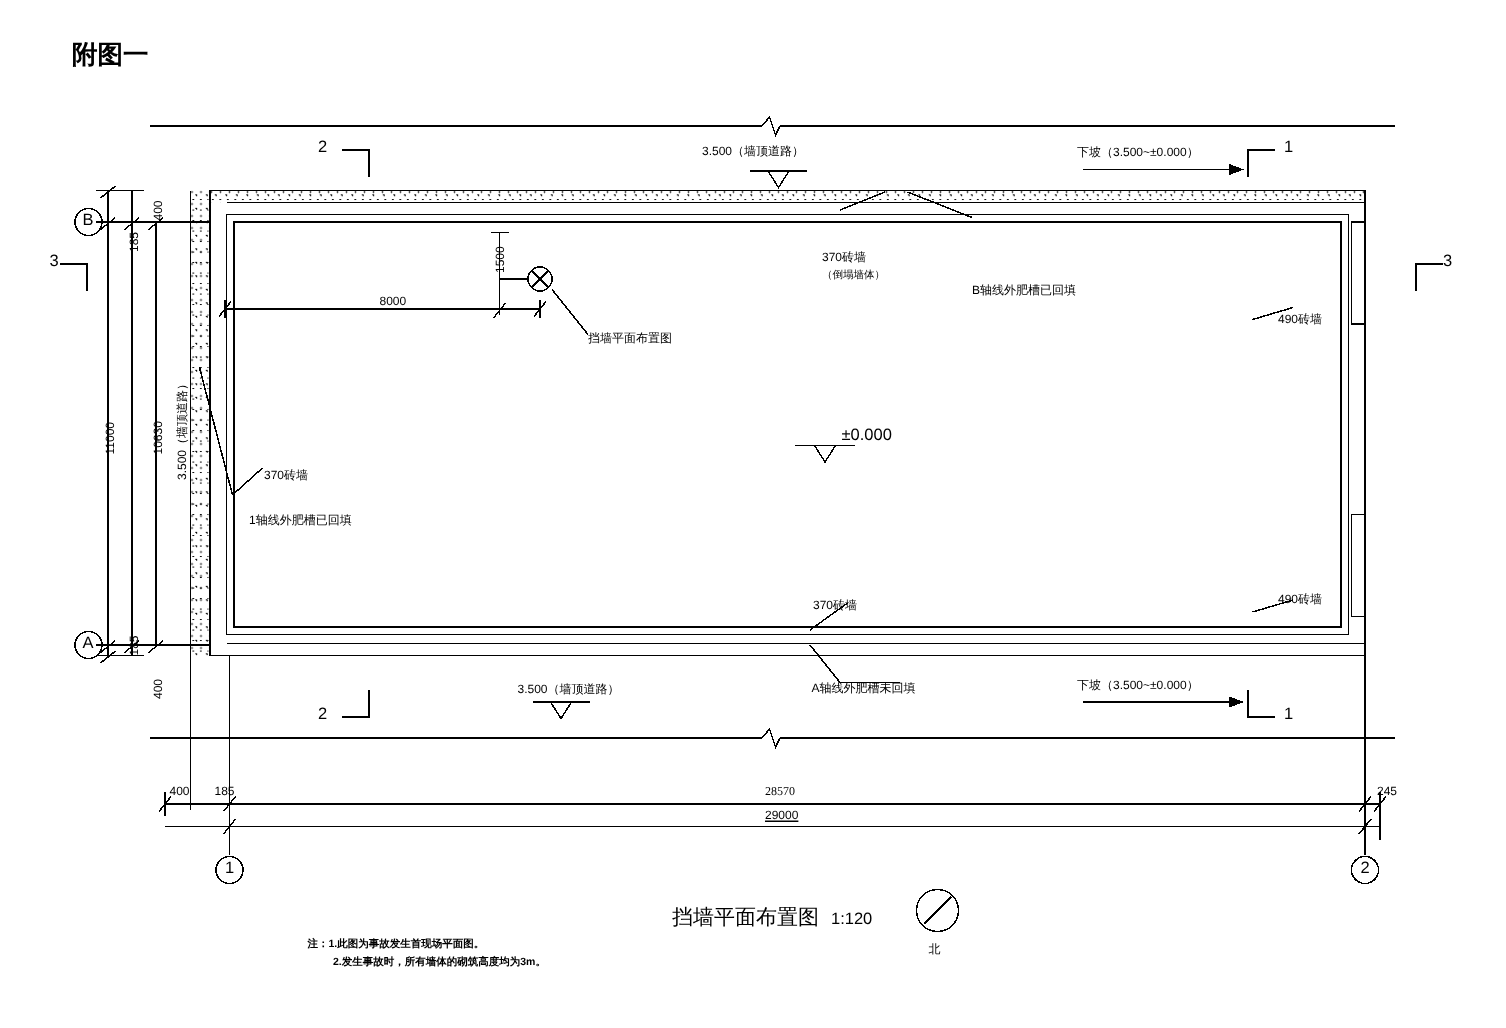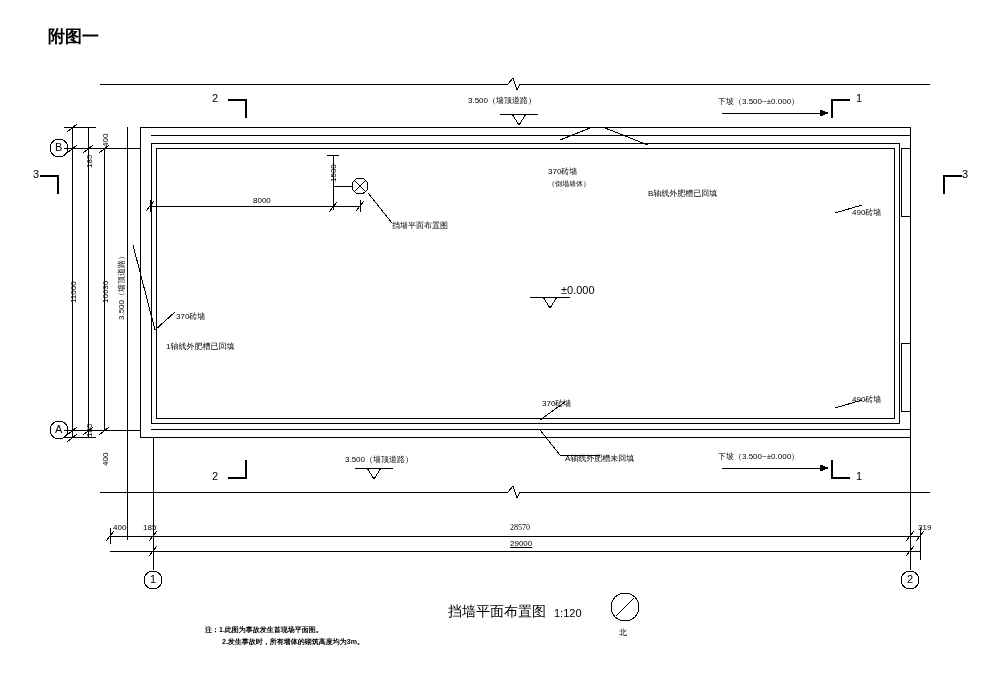--- a/index.html
+++ b/index.html
@@ -180,35 +180,35 @@
 <div class="txt sm rot" style="left:118px;top:320px;">3.500（墙顶道路）</div>
 
 <div class="txt sm" style="left:548px;top:168px;">370砖墙</div>
 <div class="txt xs" style="left:548px;top:180px;">（倒塌墙体）</div>
 <div class="txt sm" style="left:648px;top:168px;margin-top:22px;">B轴线外肥槽已回填</div>
 <div class="txt sm" style="left:852px;top:209px;">490砖墙</div>
 <div class="txt sm" style="left:852px;top:396px;">490砖墙</div>
 <div class="txt sm" style="left:176px;top:313px;">370砖墙</div>
 <div class="txt sm" style="left:166px;top:343px;">1轴线外肥槽已回填</div>
 <div class="txt sm" style="left:542px;top:400px;">370砖墙</div>
-<div class="txt sm" style="left:565px;top:455px;">A轴线外肥槽未回填</div>
+<div class="txt sm" style="left:541px;top:455px;">A轴线外肥槽未回填</div>
 <div class="txt sm" style="left:392px;top:222px;">挡墙平面布置图</div>
 
 <div class="txt sm" style="left:253px;top:197px;">8000</div>
 <div class="txt sm rot" style="left:330px;top:182px;">1500</div>
 <div class="txt sm rot" style="left:70px;top:303px;">11000</div>
 <div class="txt sm rot" style="left:102px;top:303px;">10630</div>
 <div class="txt sm rot" style="left:102px;top:147px;">400</div>
 <div class="txt sm rot" style="left:86px;top:168px;">185</div>
 <div class="txt sm rot" style="left:86px;top:437px;">185</div>
 <div class="txt sm rot" style="left:102px;top:466px;">400</div>
 
 <div class="txt sm" style="left:113px;top:524px;">400</div>
 <div class="txt sm" style="left:143px;top:524px;">185</div>
 <div class="txt sm" style="left:510px;top:524px;font-family:Liberation Serif, serif;">28570</div>
 <div class="txt sm" style="left:510px;top:540px;text-decoration:underline;">29000</div>
-<div class="txt sm" style="left:918px;top:524px;">319</div>
+<div class="txt sm" style="left:918px;top:524px;">245</div>
 
 <div class="txt title" style="left:448px;top:604px;font-size:14px;">挡墙平面布置图</div>
 <div class="txt md" style="left:541px;top:608px;padding-left:13px;">1:120</div>
 <div class="txt xs" style="left:205px;top:626px;font-weight:bold;">注：1.此图为事故发生首现场平面图。</div>
 <div class="txt xs" style="left:222px;top:638px;font-weight:bold;">2.发生事故时，所有墙体的砌筑高度均为3m。</div>
 <div class="txt sm" style="left:619px;top:629px;">北</div>
 
 </body></html>

